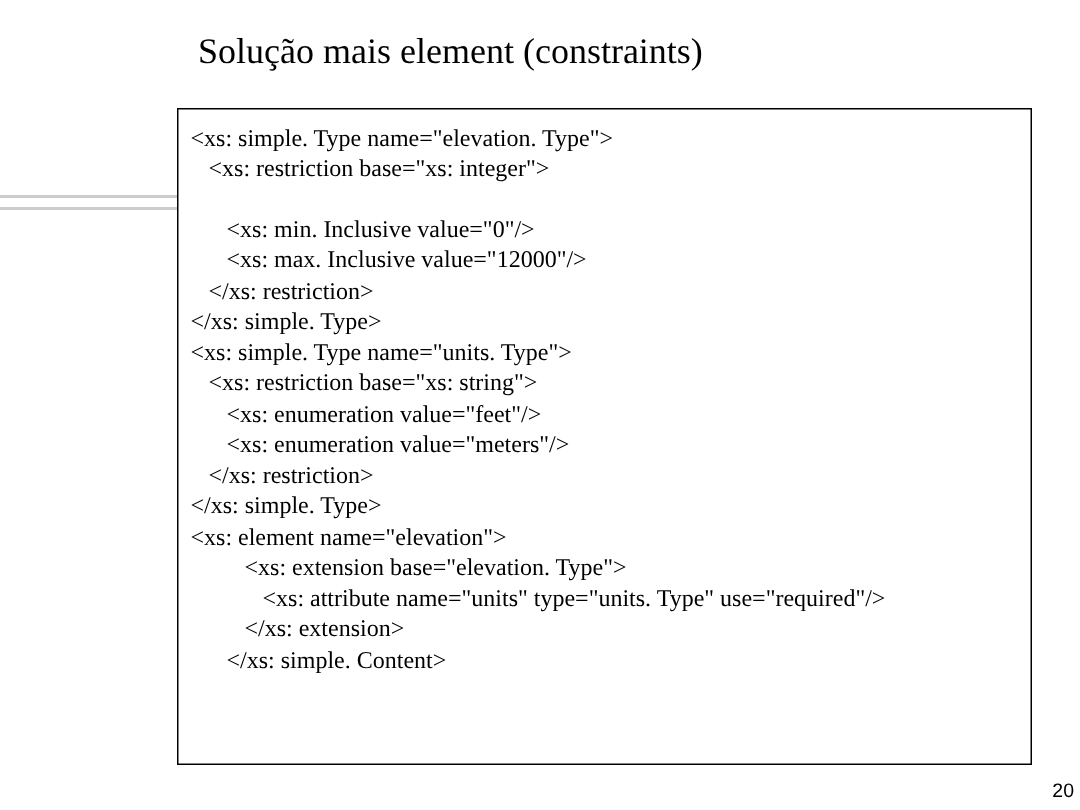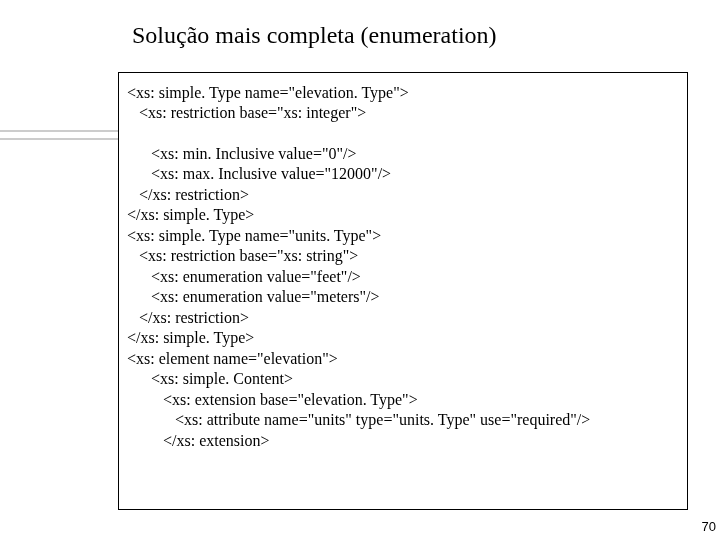--- a/index.html
+++ b/index.html
@@ -57,36 +57,36 @@
     font-size: 13px;
     color: #000;
   }
 </style>
 </head>
 <body>
 
 <div class="header-stripe top1"></div>
 <div class="header-stripe top2"></div>
 
-<div class="title">Solução mais completa (enumeration)</div>
+<div class="title">Solução mais element (constraints)</div>
 
 <div class="code-box">
   <div class="code-line">&lt;xs: simple. Type name="elevation. Type"&gt;</div>
   <div class="code-line">   &lt;xs: restriction base="xs: integer"&gt;</div>
   <div class="blank-line"></div>
   <div class="code-line">      &lt;xs: min. Inclusive value="0"/&gt;</div>
   <div class="code-line">      &lt;xs: max. Inclusive value="12000"/&gt;</div>
   <div class="code-line">   &lt;/xs: restriction&gt;</div>
   <div class="code-line">&lt;/xs: simple. Type&gt;</div>
   <div class="code-line">&lt;xs: simple. Type name="units. Type"&gt;</div>
   <div class="code-line">   &lt;xs: restriction base="xs: string"&gt;</div>
   <div class="code-line">      &lt;xs: enumeration value="feet"/&gt;</div>
   <div class="code-line">      &lt;xs: enumeration value="meters"/&gt;</div>
   <div class="code-line">   &lt;/xs: restriction&gt;</div>
   <div class="code-line">&lt;/xs: simple. Type&gt;</div>
   <div class="code-line">&lt;xs: element name="elevation"&gt;</div>
-  <div class="code-line">      &lt;xs: simple. Content&gt;</div>
   <div class="code-line">         &lt;xs: extension base="elevation. Type"&gt;</div>
   <div class="code-line">            &lt;xs: attribute name="units" type="units. Type" use="required"/&gt;</div>
   <div class="code-line">         &lt;/xs: extension&gt;</div>
+  <div class="code-line">      &lt;/xs: simple. Content&gt;</div>
 </div>
 
-<div class="page-num">70</div>
+<div class="page-num">20</div>
 
 </body></html>

